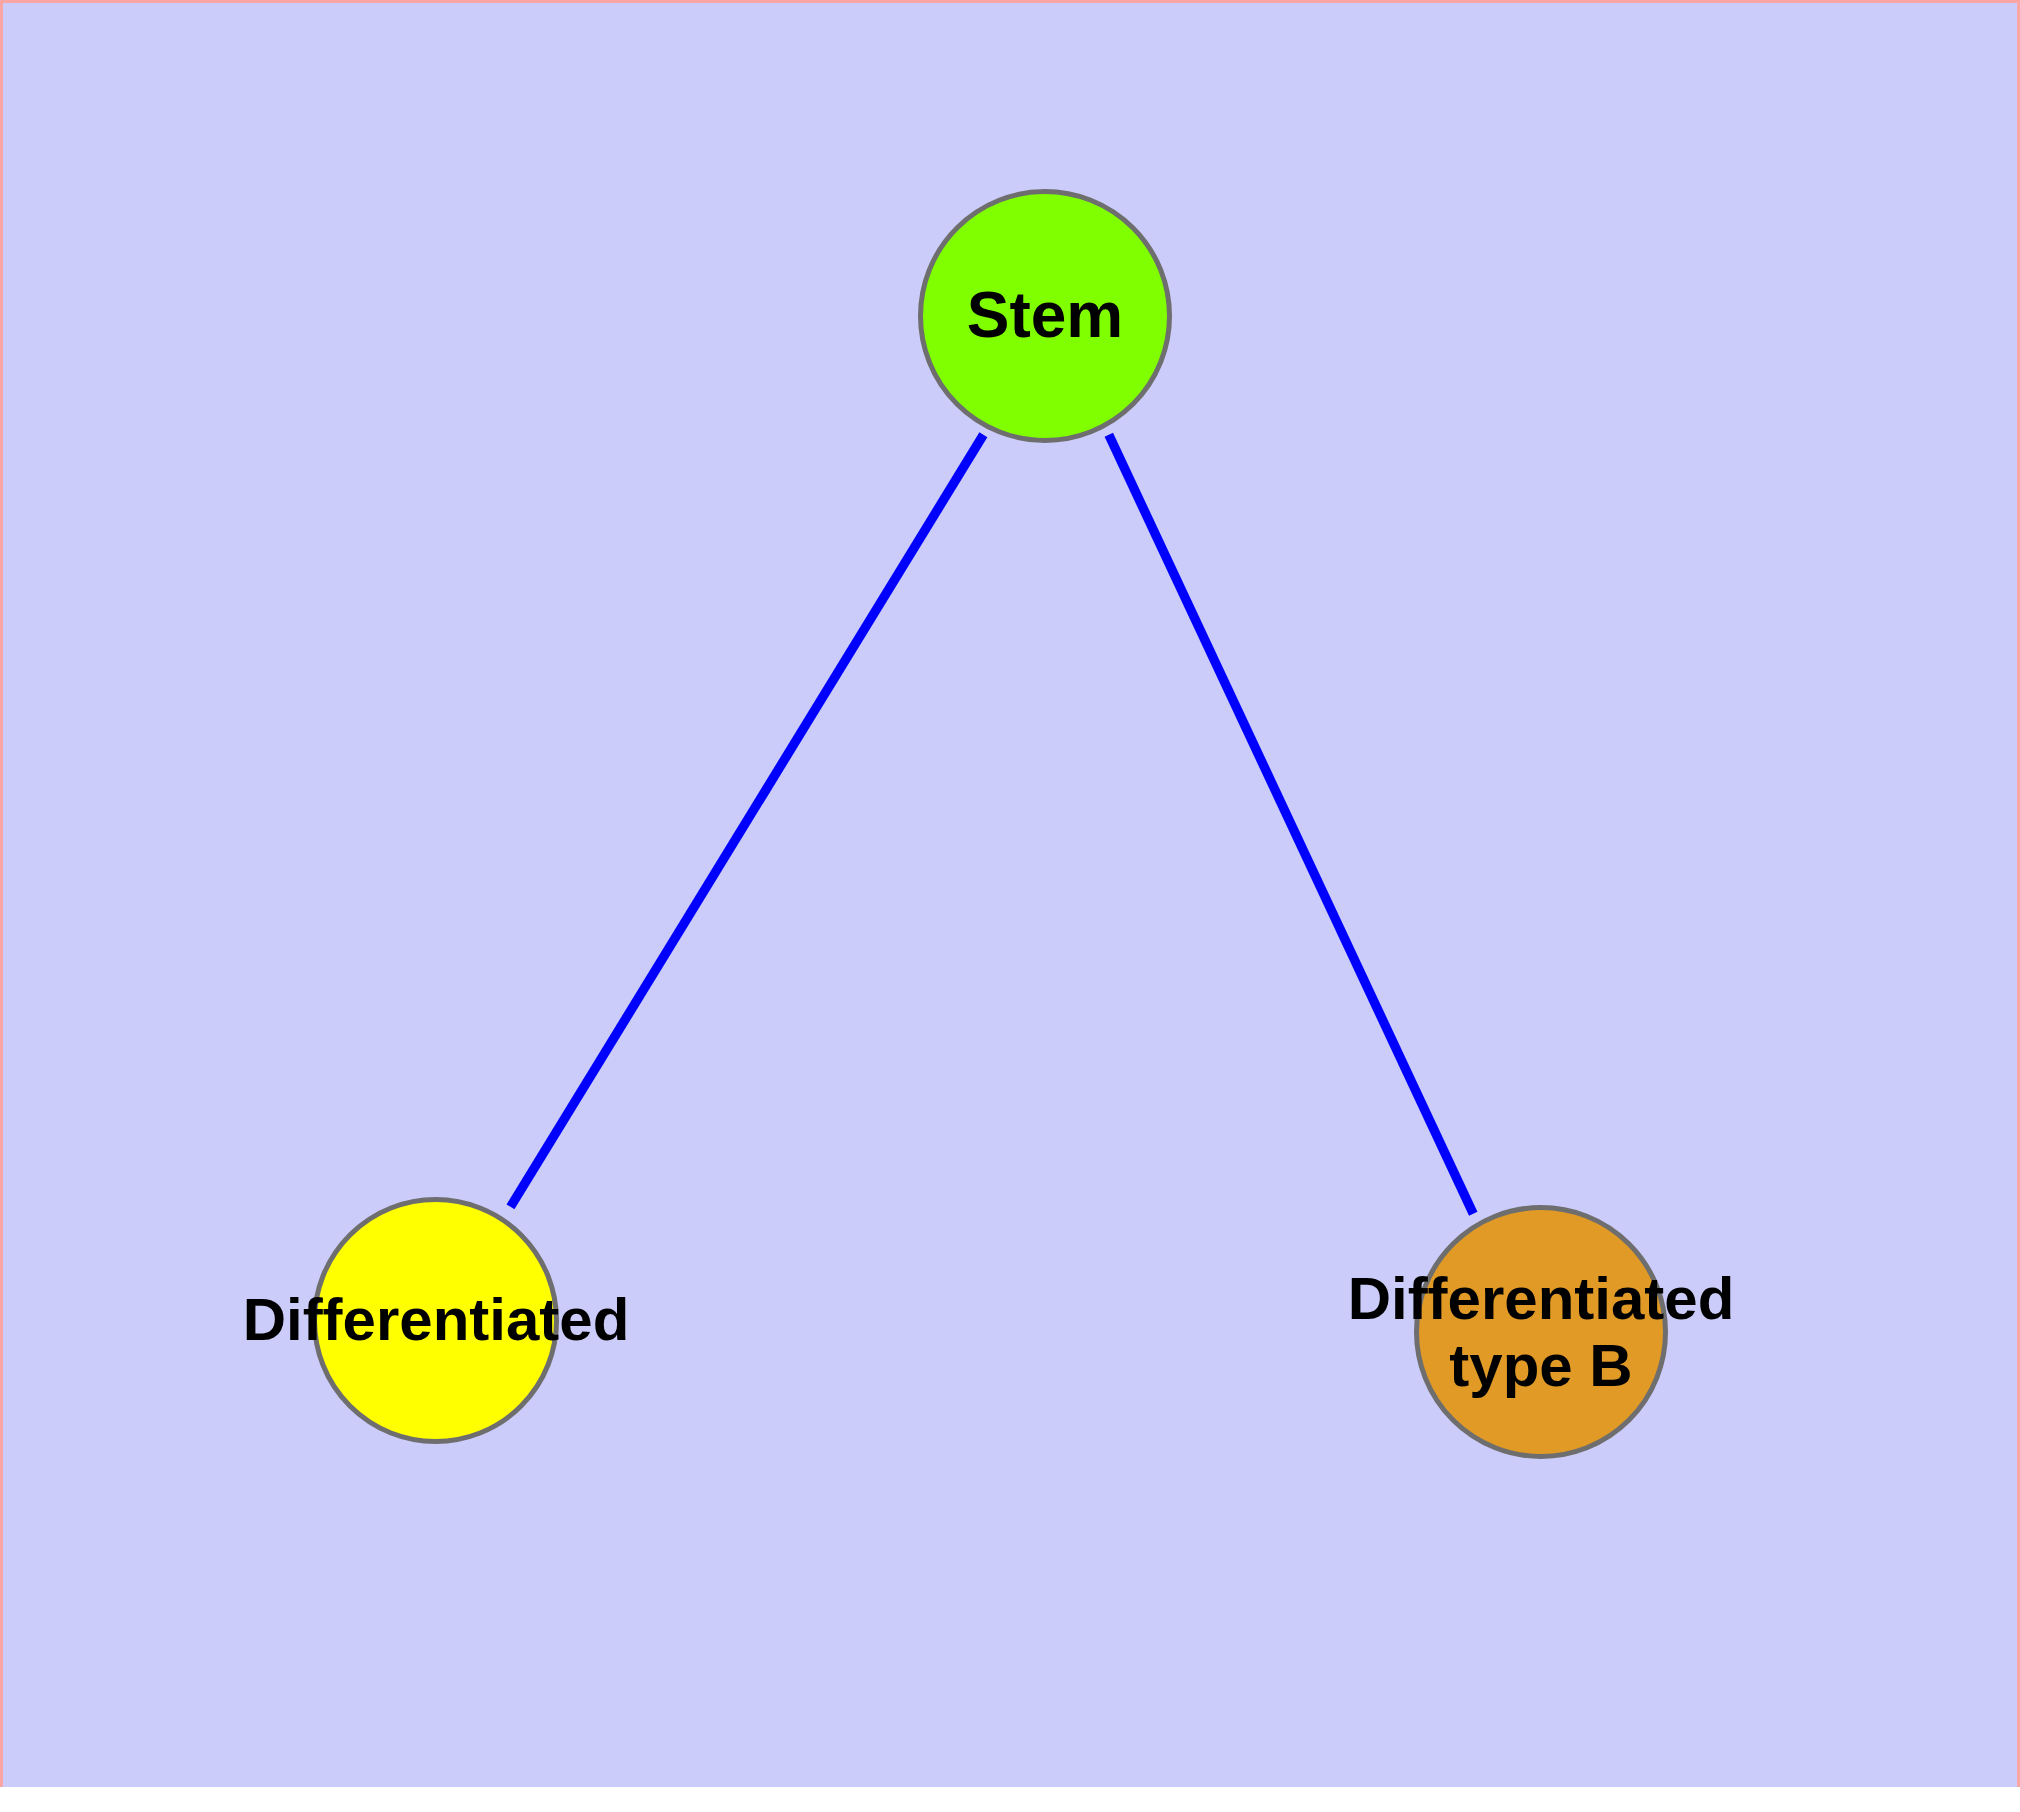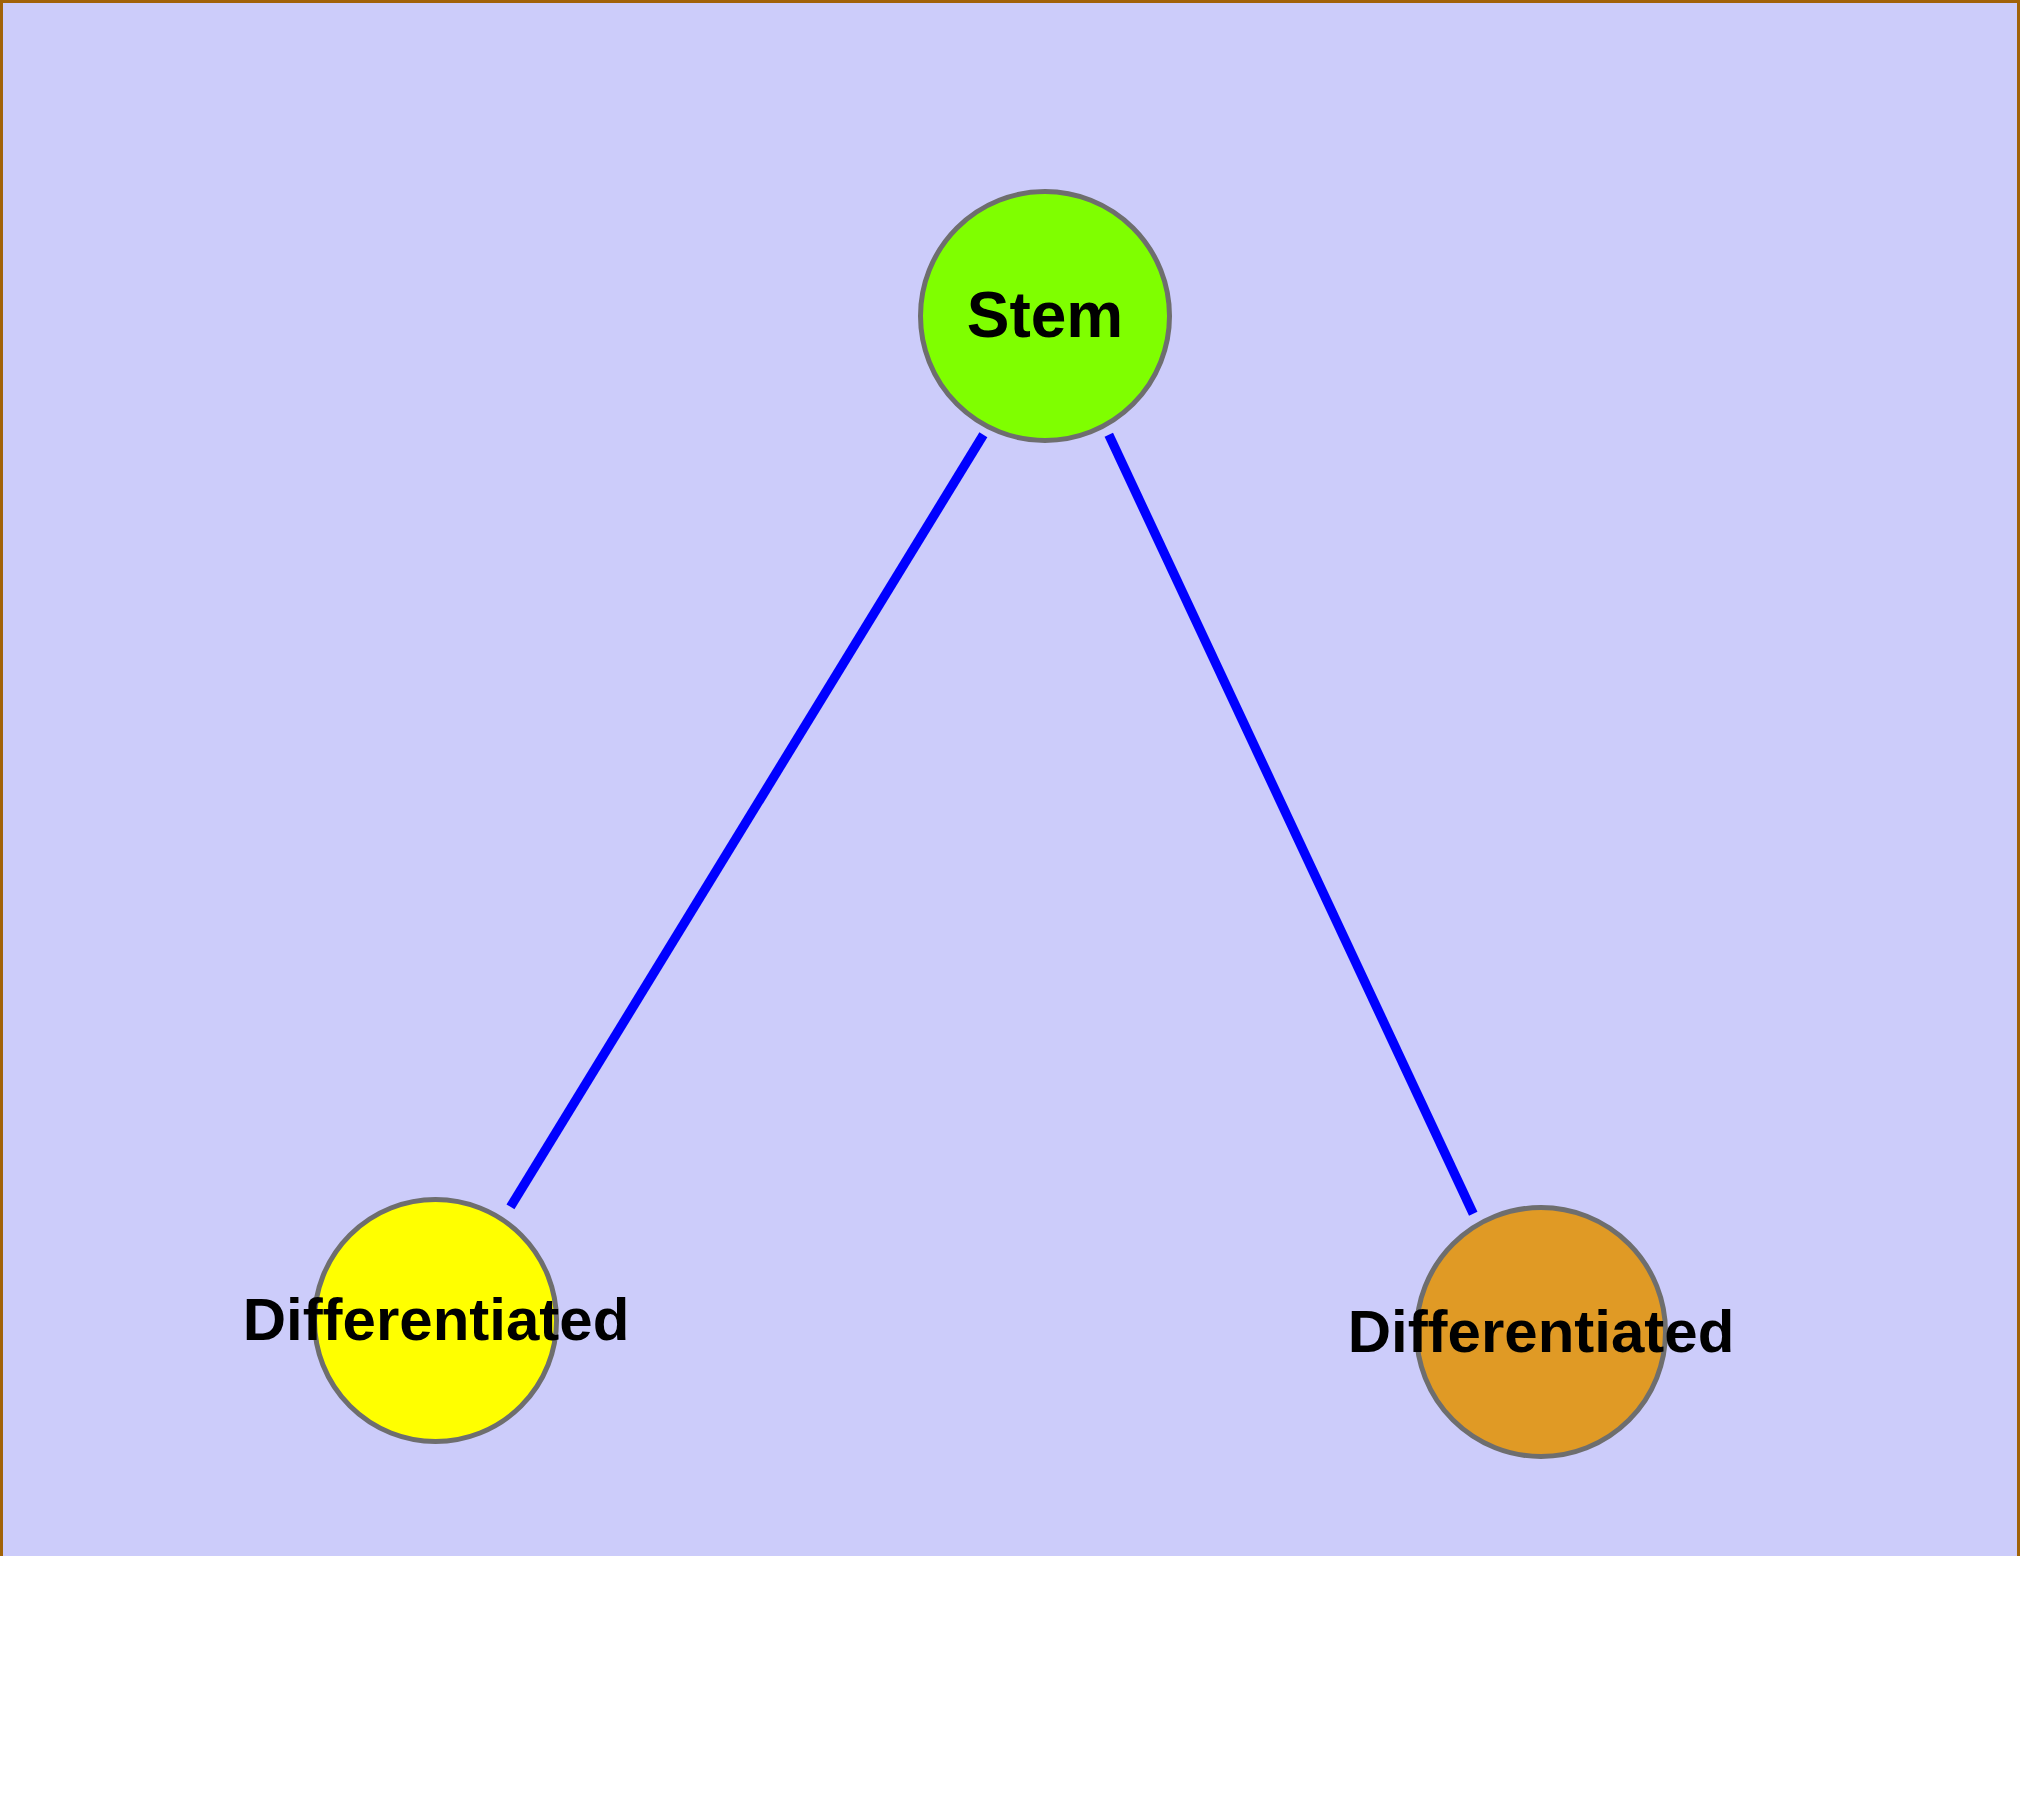--- a/index.html
+++ b/index.html
@@ -10,22 +10,22 @@
   body {
     width: 2021px;
     height: 1812px;
     overflow: hidden;
     font-family: "Liberation Sans", sans-serif;
   }
 
   #graph-canvas {
     position: relative;
     width: 2021px;
-    height: 1556px;
-    background: #a16207;
+    height: 1787px;
+    background: #fca5a5;
     overflow: hidden;
   }
 
   
   #plot-surface {
     position: absolute;
     left: 3.4px;
     top: 3.4px;
     width: 2014px;
     height: 1805px;
@@ -99,17 +99,17 @@
     <div class="node" id="node-diff-a" style="left:312px; top:1197px; width:247px; height:247px; background:#ffff00;">
     </div>
 
     <div class="node" id="node-diff-b" style="left:1414px; top:1205px; width:254px; height:254px; background:#e09a25;">
     </div>
 
     <div class="node-label root" style="left:1045px; top:316px;">Stem</div>
 
     <div class="node-label leaf" style="left:436px; top:1320px;"><span>Differentiated</span><br></div>
 
-    <div class="node-label leaf" style="left:1541px; top:1332px;"><span>Differentiated</span><br></div>
+    <div class="node-label leaf" style="left:1541px; top:1332px;"><span>Differentiated</span><br><span>type B</span></div>
 
   </div>
 </div>
 
 
 </body></html>

